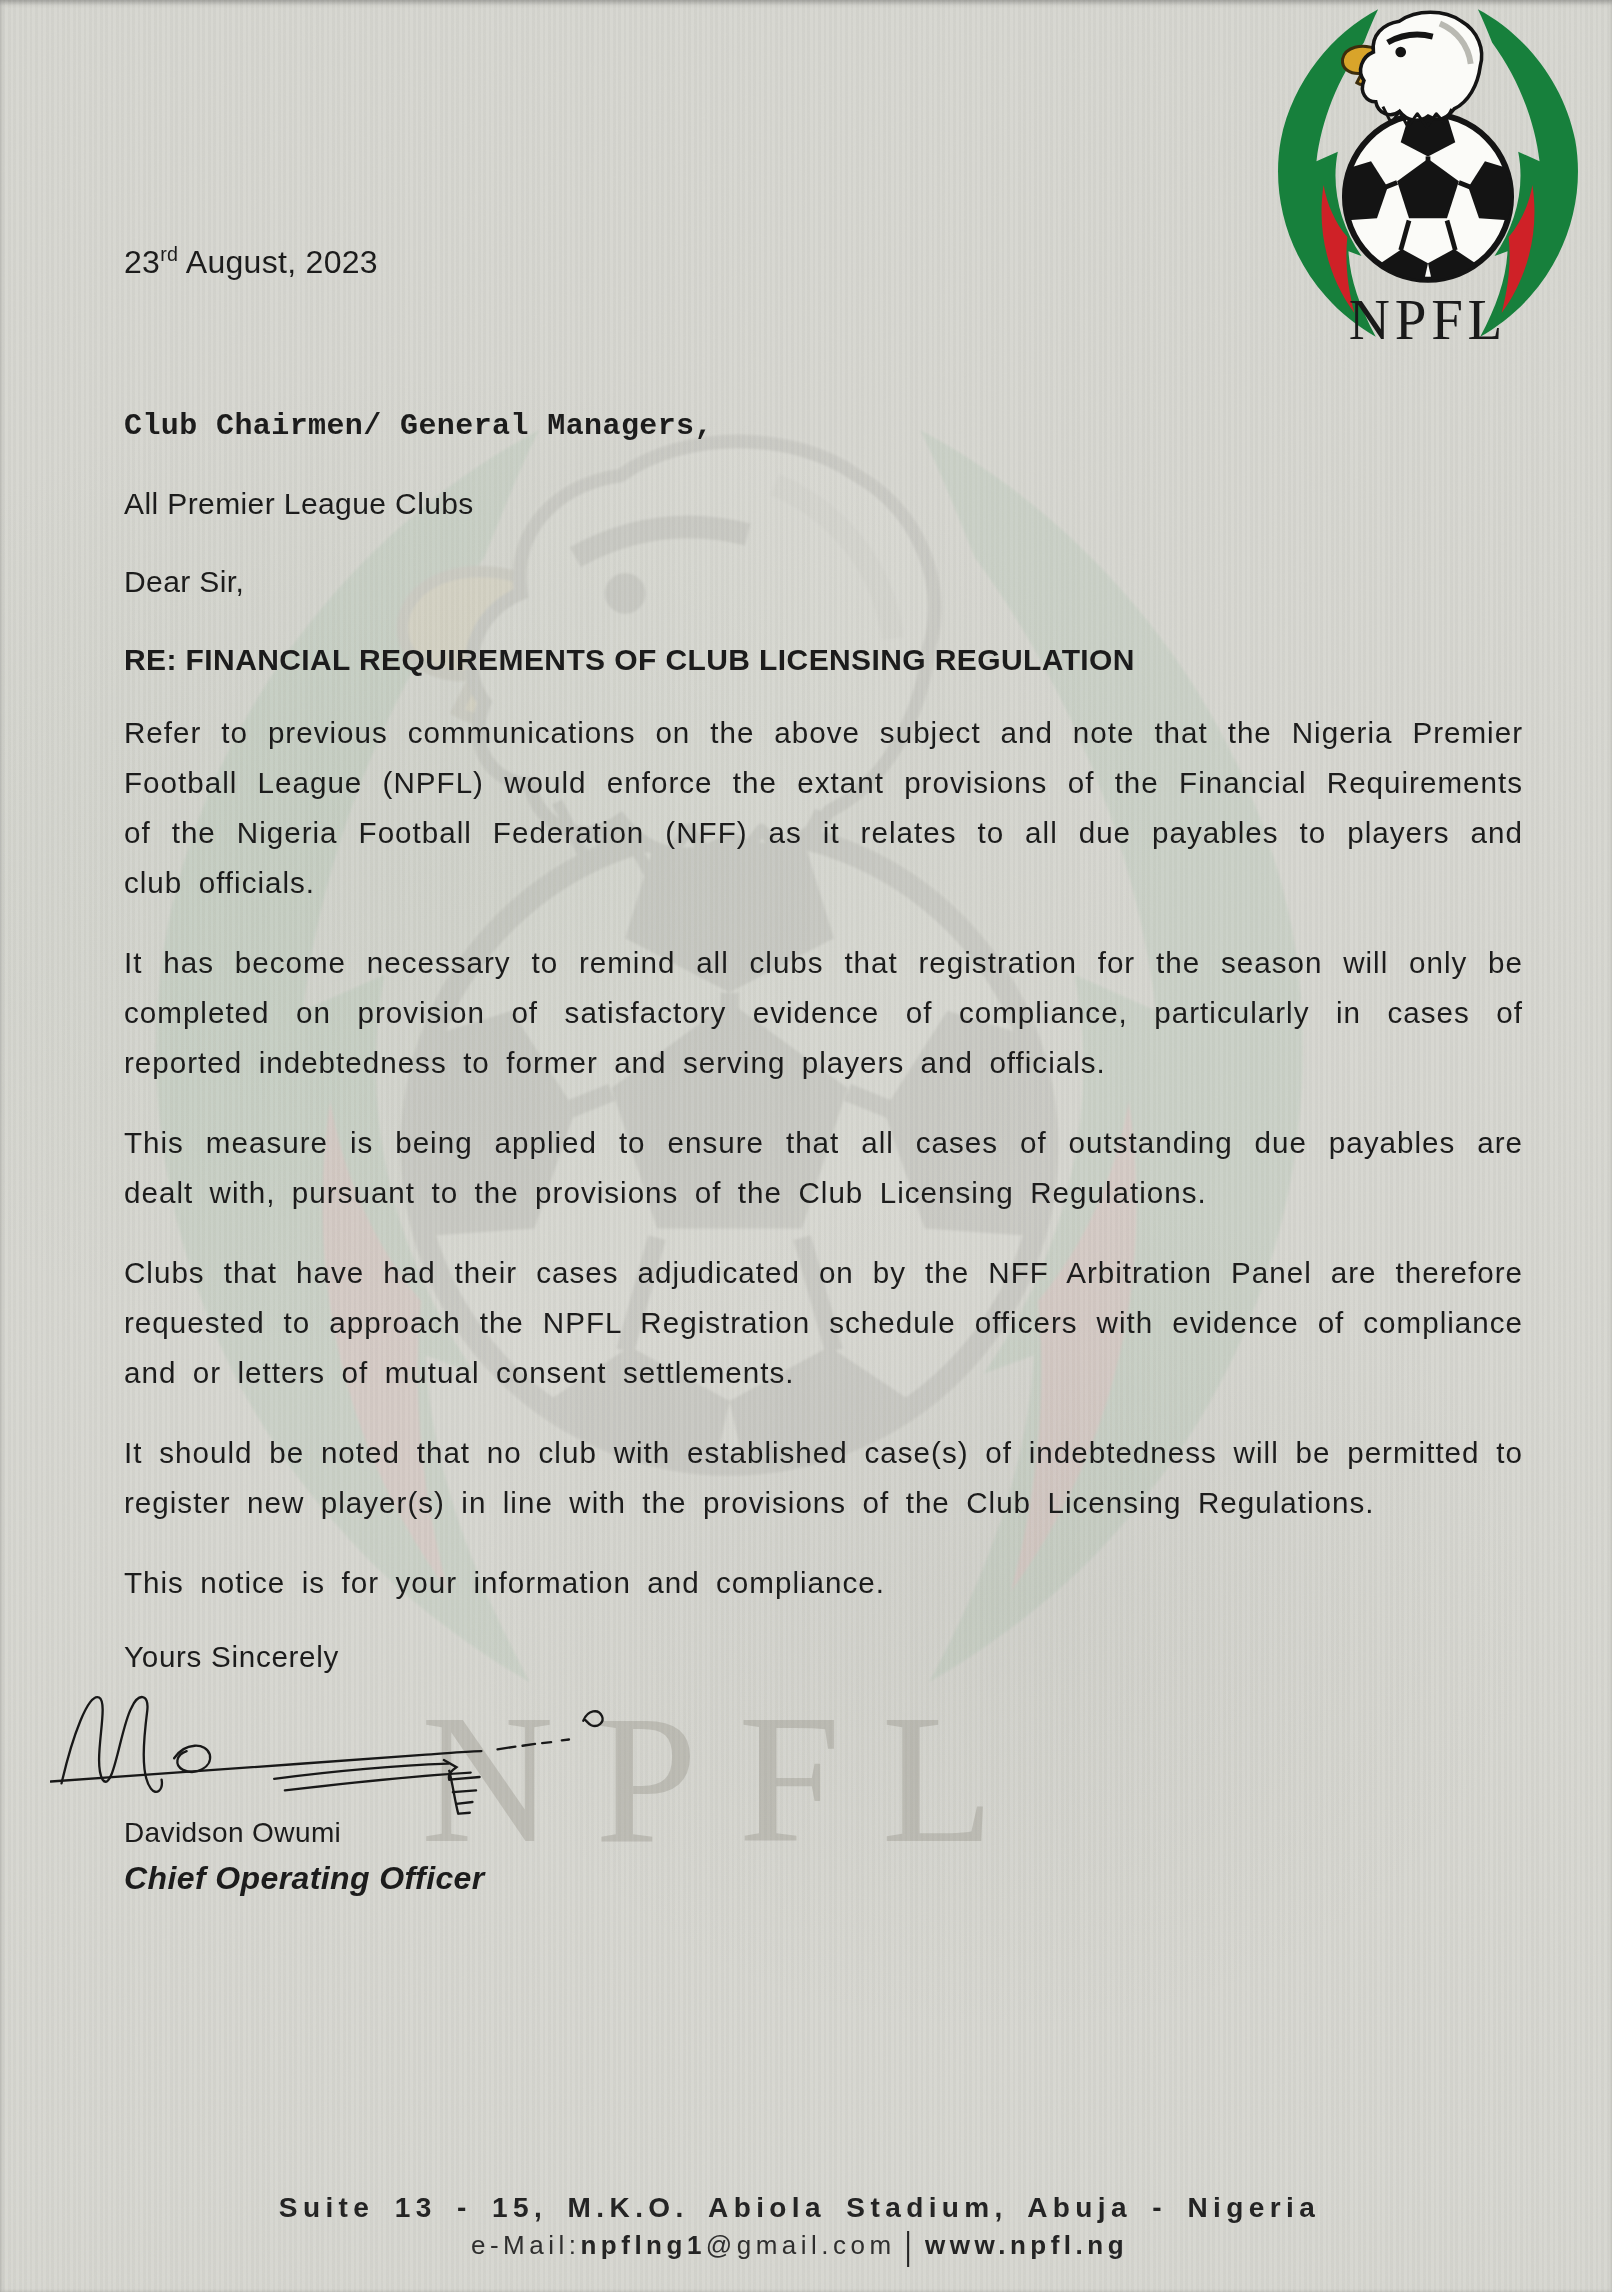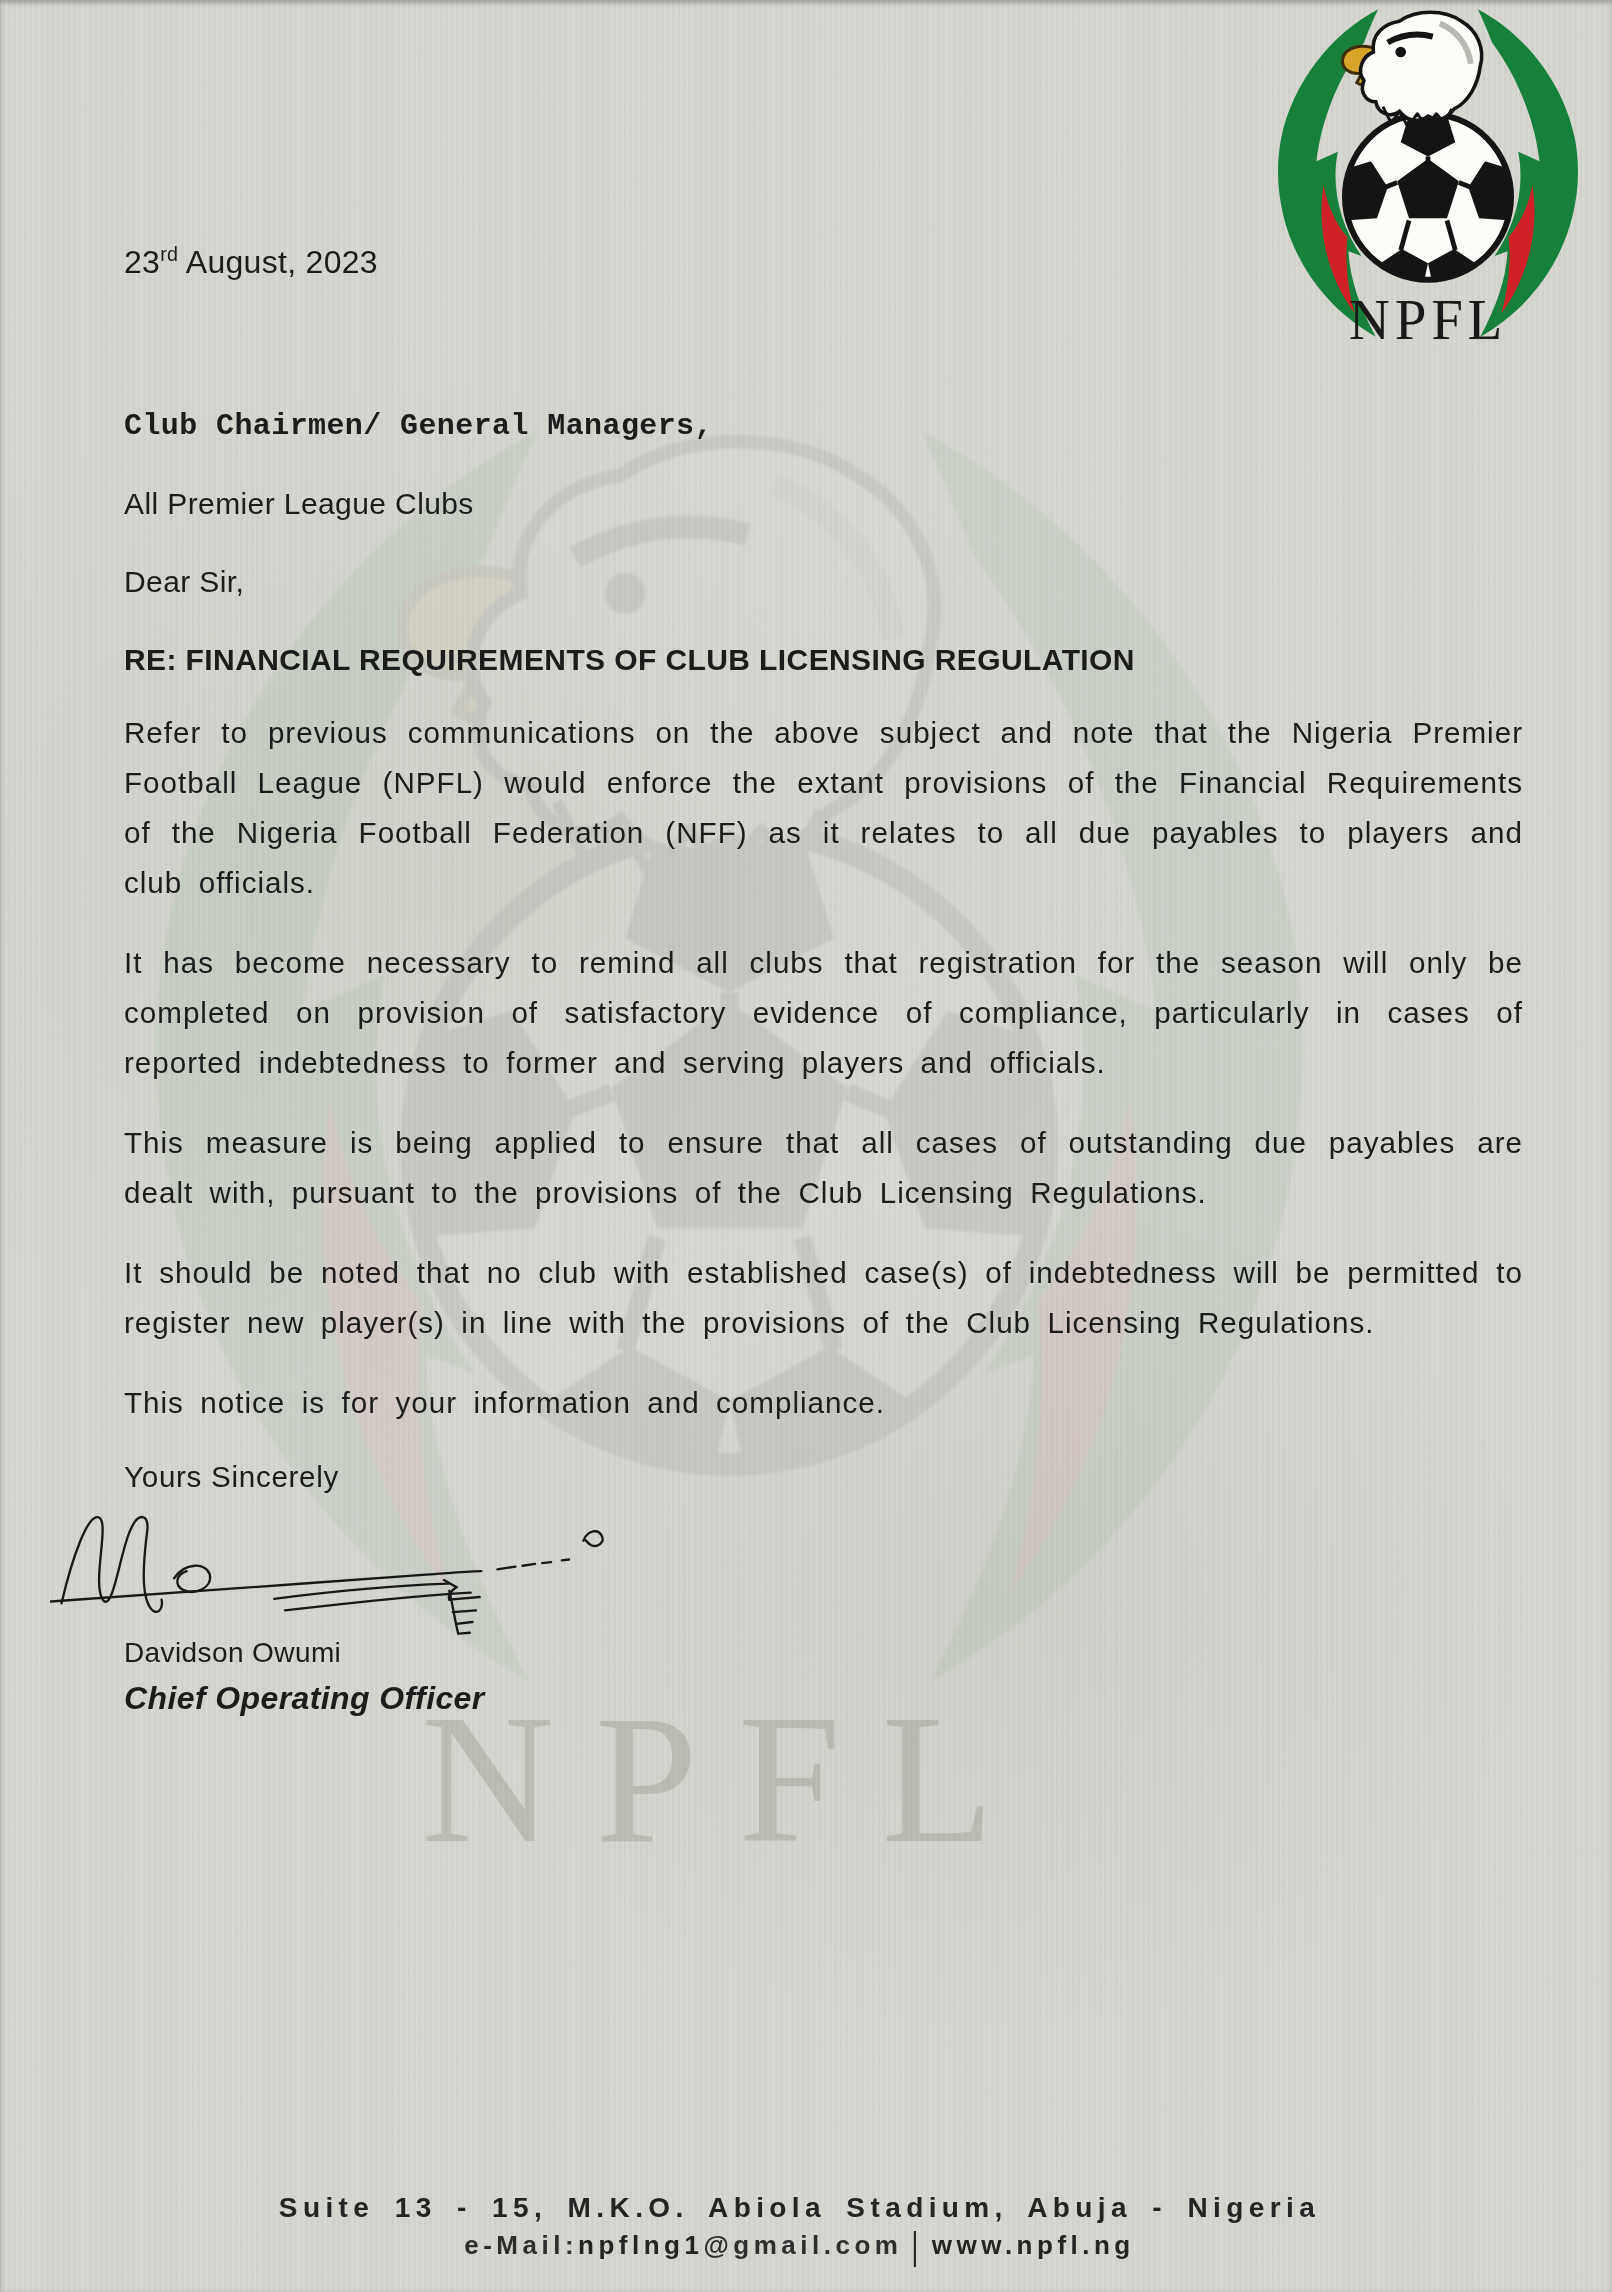--- a/index.html
+++ b/index.html
@@ -38,21 +38,21 @@
     text-align:justify;letter-spacing:1px;word-spacing:7.2px;
   }
   .closing{font-size:29.6px;line-height:38px;margin-top:5.4px;letter-spacing:0.7px;}
   .sig-block{position:relative;margin-top:9px;height:134px;}
   .sig-svg{position:absolute;left:-74px;top:0;}
   .sig-name{font-size:28px;font-weight:normal;line-height:39px;margin-top:-5.4px;letter-spacing:0.4px;}
   .sig-title{font-size:32px;font-weight:bold;font-style:italic;line-height:39px;margin-top:7.2px;letter-spacing:0.4px;}
   .footer{position:absolute;left:0;right:14px;top:2191px;text-align:center;color:#242424;}
   .footer-line1{font-size:28px;font-weight:bold;letter-spacing:5.4px;word-spacing:7.2px;line-height:34px;}
   .footer-line2{font-size:26px;letter-spacing:4.5px;line-height:36px;margin-top:1.8px;}
-  .footer-line2 .lt{font-weight:700;color:#2e2e2e;}
+  .footer-line2 .lt{font-weight:400;color:#2e2e2e;}
   .footer-line2 .hv{font-weight:bold;}
   .footer-sep{font-weight:400;display:inline-block;transform:scaleY(1.5);margin:0 9px;}
   .page-edge{position:absolute;inset:0;box-shadow:inset 0 2.7px 5.4px rgba(40,40,38,.25), inset 0 -1.8px 3.6px rgba(40,40,38,.12);pointer-events:none;}
 </style>
 </head>
 <body>
 
 <div class="page">
 
   <svg class="grain" width="1613" height="2293" viewBox="0 0 1801 2560">
@@ -124,20 +124,21 @@
 
     <div class="addr-line bold">Club Chairmen/ General Managers,</div>
     <div class="addr-line">All Premier League Clubs</div>
     <div class="addr-line">Dear Sir,</div>
 
     <div class="subject">RE: FINANCIAL REQUIREMENTS OF CLUB LICENSING REGULATION</div>
 
     <p class="body-par">Refer to previous communications on the above subject and note that the Nigeria Premier Football League (NPFL) would enforce the extant provisions of the Financial Requirements of the Nigeria Football Federation (NFF) as it relates to all due payables to players and club officials.</p>
     <p class="body-par">It has become necessary to remind all clubs that registration for the season will only be completed on provision of satisfactory evidence of compliance, particularly in cases of reported indebtedness to former and serving players and officials.</p>
     <p class="body-par">This measure is being applied to ensure that all cases of outstanding due payables are dealt with, pursuant to the provisions of the Club Licensing Regulations.</p>
+    <p class="body-par">Clubs that have had their cases adjudicated on by the NFF Arbitration Panel are therefore requested to approach the NPFL Registration schedule officers with evidence of compliance and or letters of mutual consent settlements.</p>
     <p class="body-par">It should be noted that no club with established case(s) of indebtedness will be permitted to register new player(s) in line with the provisions of the Club Licensing Regulations.</p>
     <p class="body-par">This notice is for your information and compliance.</p>
 
     <div class="closing">Yours Sincerely</div>
 
     <div class="sig-block">
       <svg class="sig-svg" width="627" height="134" viewBox="0 0 700 150" fill="none" stroke="#181818" stroke-width="2.6" stroke-linecap="round">
         <path d="M12,110 C24,58 42,8 54,14 C66,20 46,86 58,106 C70,122 78,48 90,26 C98,8 110,10 108,28 C104,60 100,100 112,116 C118,124 126,118 124,106"></path>
         <path d="M138,82 C150,64 174,64 178,78 C181,92 162,102 148,95 C138,90 140,78 152,74"></path>
         <path d="M0,108 C120,100 280,88 420,78 C450,76 470,74 482,74"></path>

